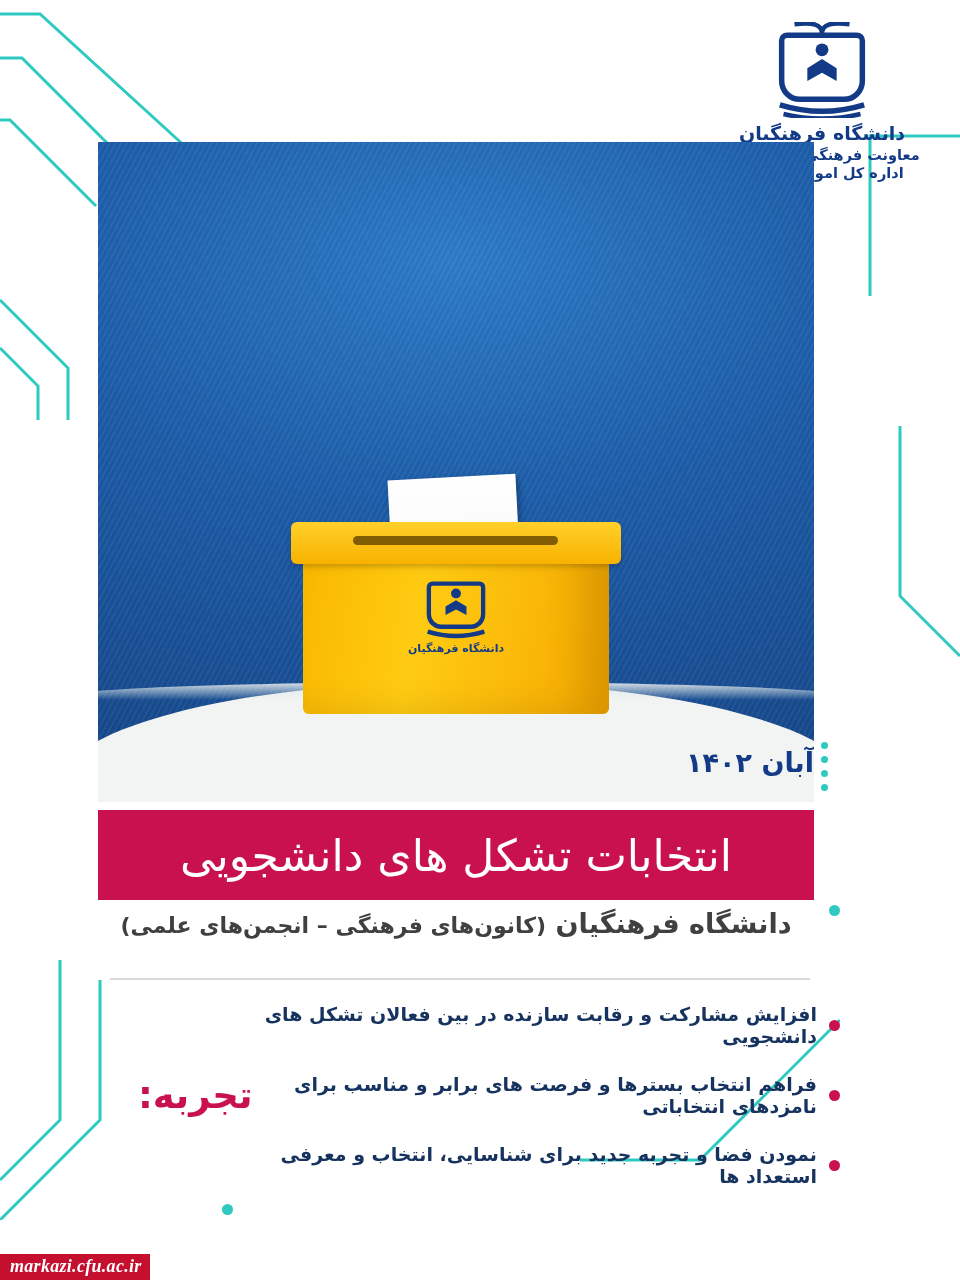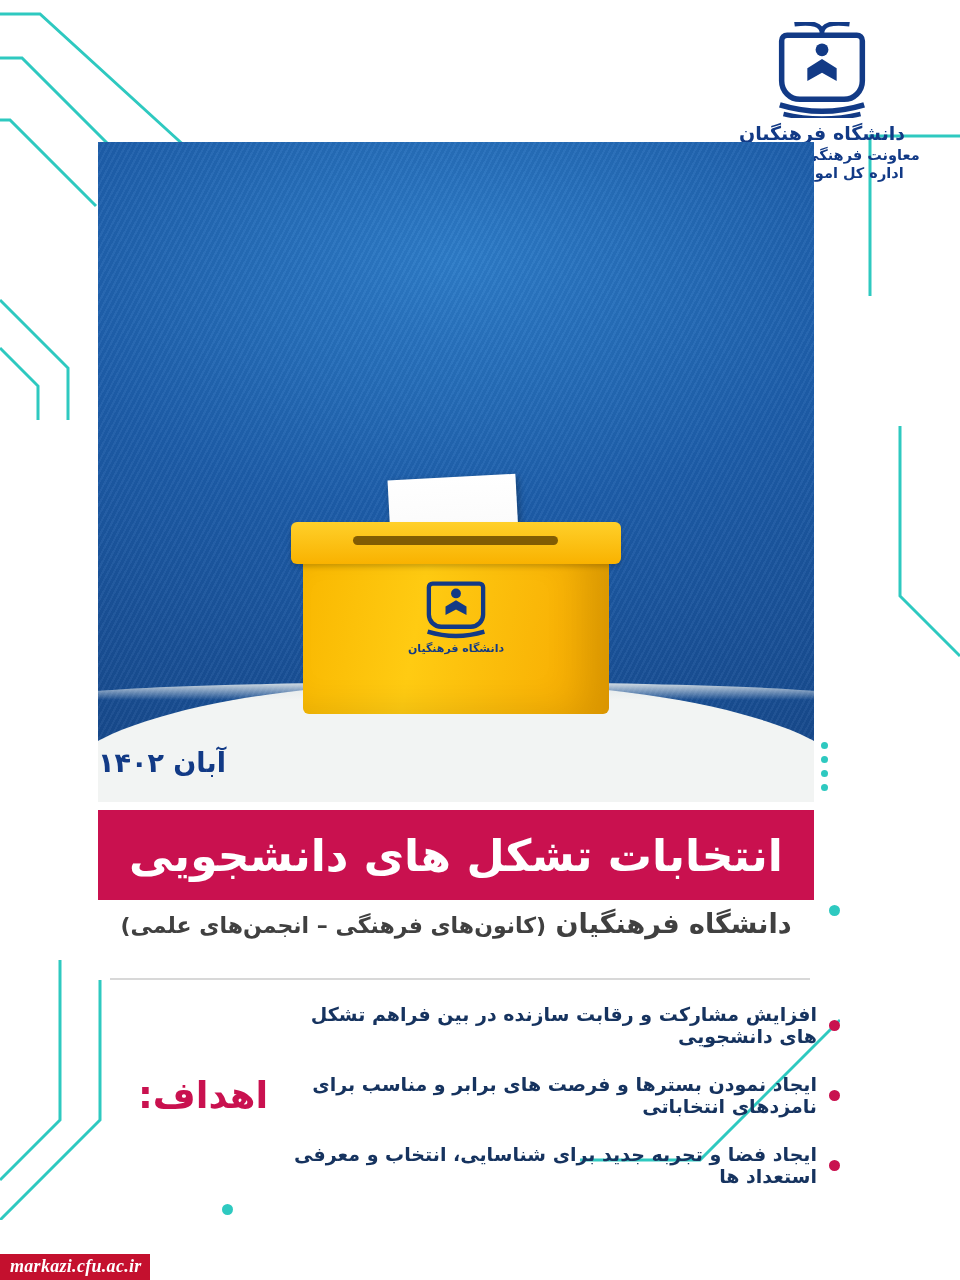--- a/index.html
+++ b/index.html
@@ -78,31 +78,31 @@
   .ballot-paper{
     position:absolute;left:50%;transform:translateX(-50%) rotate(-3deg);
     bottom:150px;width:128px;height:175px;
     background:linear-gradient(#ffffff,#f1f1f1);
     box-shadow:2px 3px 7px rgba(0,0,0,.32);
   }
   .tick{
     position:absolute;left:26px;top:52px;width:74px;height:48px;
   }
   .date-text{
-    position:absolute;left:0;right:0;bottom:24px;text-align:left;
+    position:absolute;left:0;right:0;bottom:24px;text-align:right;
     color:#123a86;font-size:27px;font-weight:bold;
   }
 
   
   .title-band{
     position:absolute;left:98px;top:810px;width:716px;height:90px;
     background:#c9114f;display:flex;align-items:center;justify-content:center;
   }
   .title-band .t{
-    color:#ffffff;font-size:44px;font-weight:bold;letter-spacing:-.5px;
+    color:#ffffff;font-size:44px;font-weight:normal;letter-spacing:-.5px;
   }
   .subtitle{
     position:absolute;left:98px;top:908px;width:716px;text-align:center;
     color:#404040;font-weight:bold;font-size:27px;direction:rtl;
   }
   .subtitle .paren{font-size:22px;}
 
   .divider{
     position:absolute;left:110px;top:978px;width:700px;height:2px;background:#d8d8d8;
   }
@@ -218,27 +218,27 @@
   <span>دانشگاه فرهنگیان</span>
   <span class="paren">(کانون‌های فرهنگی – انجمن‌های علمی)</span>
 </div>
 
 <div class="divider"></div>
 
 <div class="goals">
   <div class="goal-list">
     <div class="goal-item">
       <span class="goal-dot"></span>
-      <span class="goal-text">افزایش مشارکت و رقابت سازنده در بین فراهم تشکل های دانشجویی</span>
+      <span class="goal-text">افزایش مشارکت و رقابت سازنده در بین فعالان تشکل های دانشجویی</span>
     </div>
     <div class="goal-item">
       <span class="goal-dot"></span>
-      <span class="goal-text">ایجاد نمودن بسترها و فرصت های برابر و مناسب برای نامزدهای انتخاباتی</span>
+      <span class="goal-text">فراهم انتخاب بسترها و فرصت های برابر و مناسب برای نامزدهای انتخاباتی</span>
     </div>
     <div class="goal-item">
       <span class="goal-dot"></span>
-      <span class="goal-text">ایجاد فضا و تجربه جدید برای شناسایی، انتخاب و معرفی استعداد ها</span>
+      <span class="goal-text">نمودن فضا و تجربه جدید برای شناسایی، انتخاب و معرفی استعداد ها</span>
     </div>
   </div>
-  <div class="goals-label">اهداف:</div>
+  <div class="goals-label">تجربه:</div>
 </div>
 
 <div class="watermark">markazi.cfu.ac.ir</div>
 
 </body></html>

